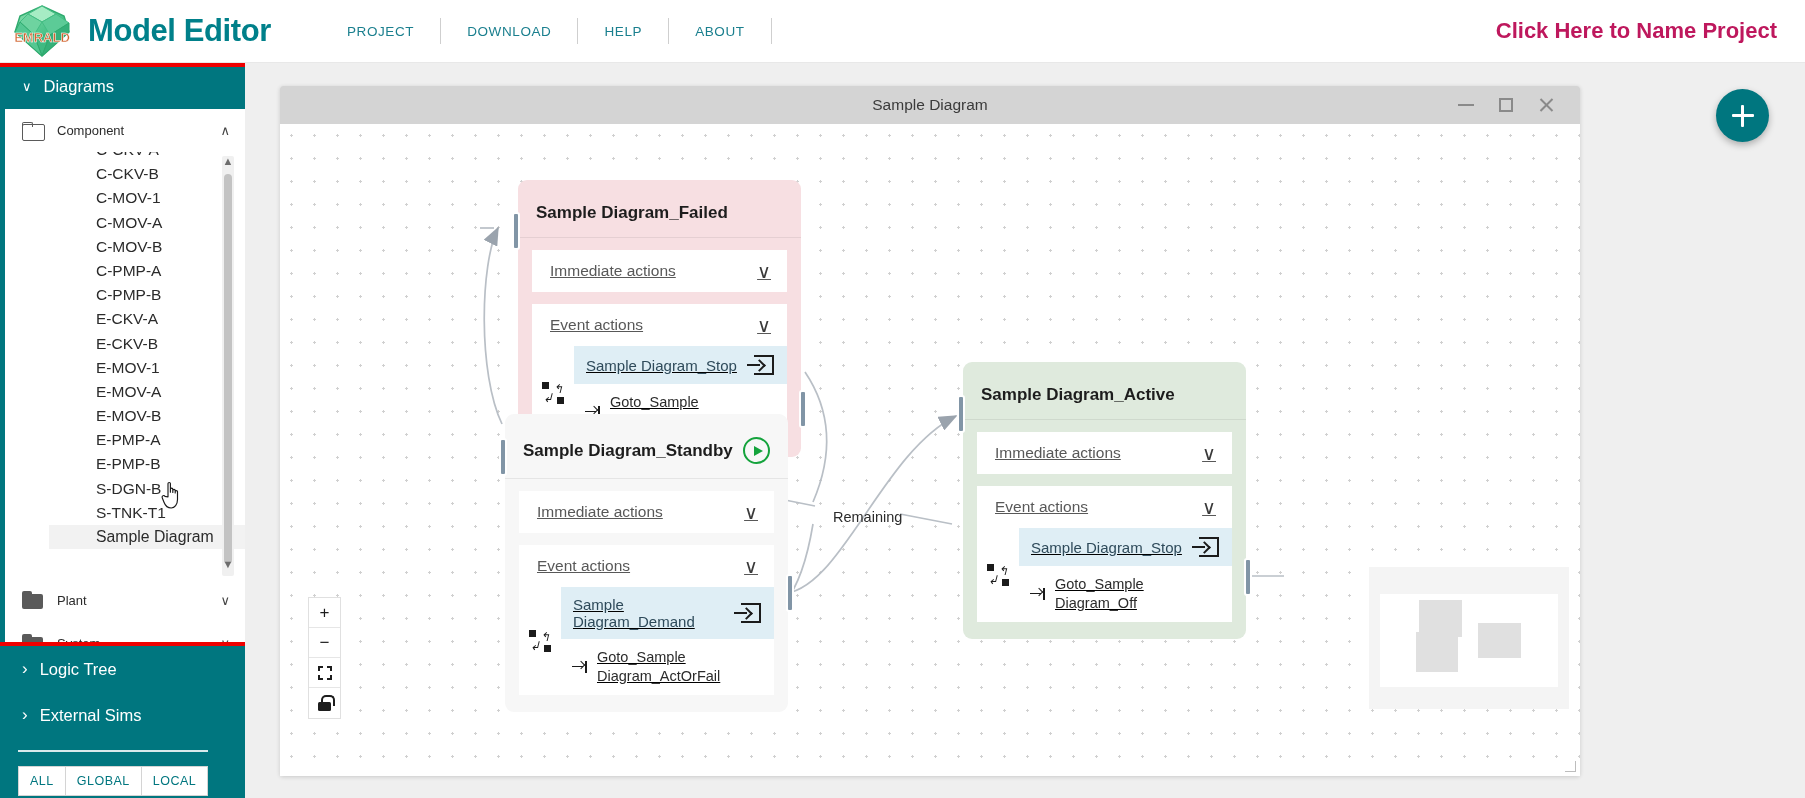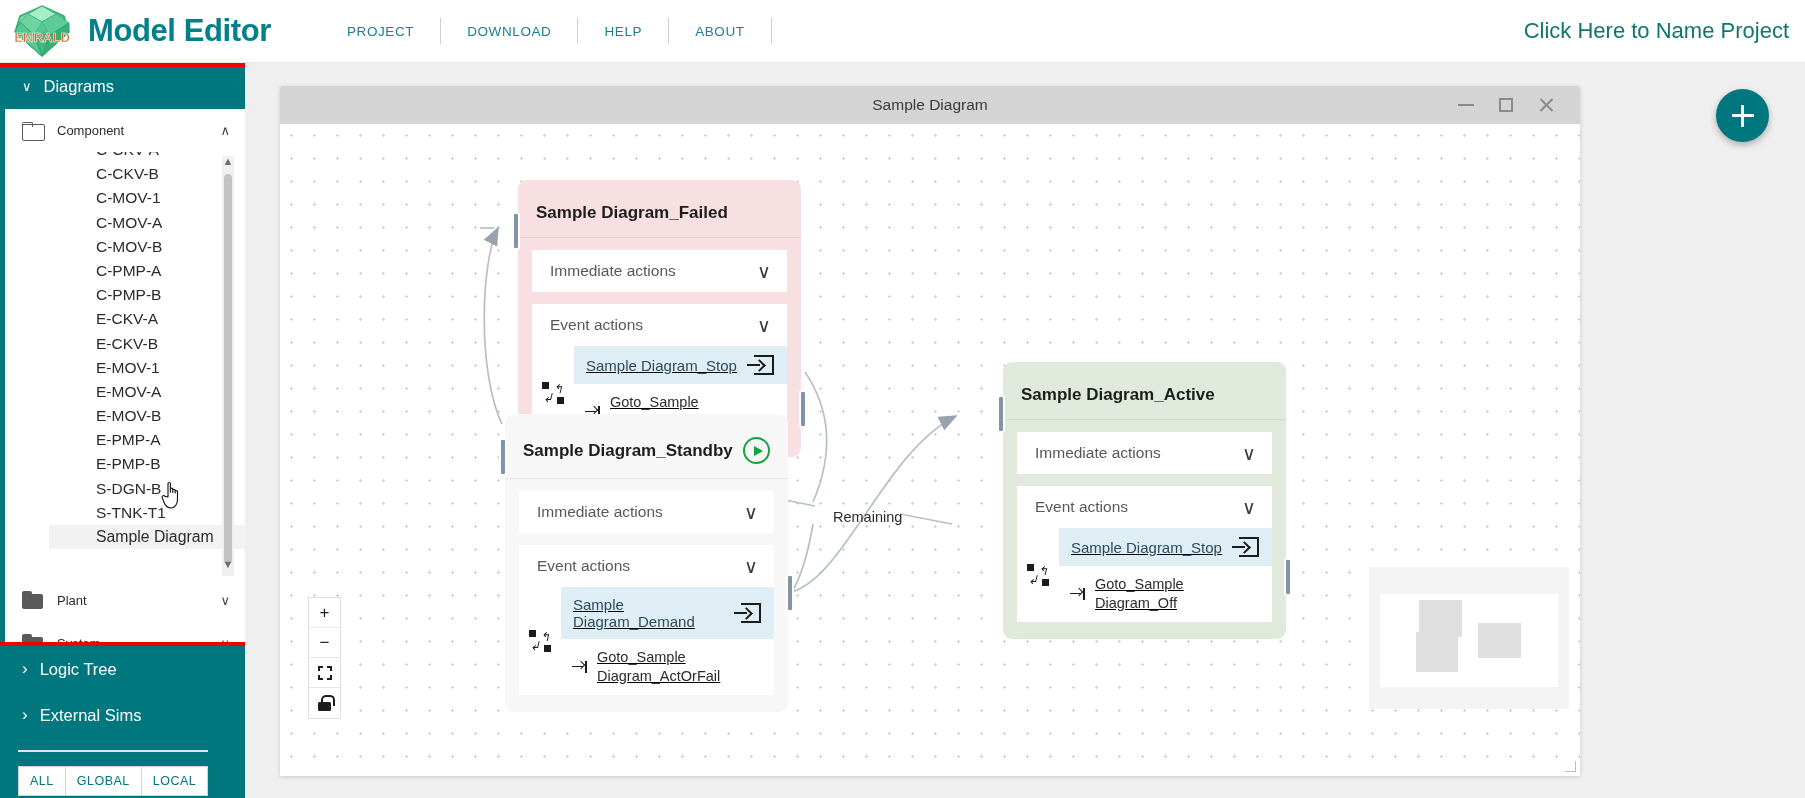--- a/index.html
+++ b/index.html
@@ -28,22 +28,22 @@
   }
   .nav {
     display: flex; align-items: center; margin-left: 50px; height: 30px;
   }
   .nav-item {
     font-size: 13.5px; color: #1a7f8e; letter-spacing: 0.6px;
     padding: 0 26px; cursor: pointer; white-space: nowrap;
   }
   .nav-sep { width: 1px; height: 26px; background: #cfcfcf; }
   .project-name {
-    position: absolute; right: 16px; top: 50%; transform: translateY(-50%);
-    font-size: 22px; font-weight: normal; color: #0f766e;
+    position: absolute; right: 28px; top: 50%; transform: translateY(-50%);
+    font-size: 22px; font-weight: bold; color: #be185d;
     cursor: pointer; white-space: nowrap;
   }
 
   
   .sidebar {
     position: absolute; left: 0; top: 63px; width: 245px; height: 735px;
     background: #00767f; overflow: hidden;
   }
   .redbox {
     position: absolute; left: 0; top: 0; width: 252px; height: 583px;
@@ -177,20 +177,21 @@
   }
   .state-title { font-size: 17px; font-weight: bold; color: #1d1d1d; }
   .state-body { padding: 0 14px; }
   .hr-sep { height: 1px; background: rgba(0,0,0,.07); margin: 0 0 12px 0; }
 
   .accordion {
     background: #ffffff; height: 42px; display: flex; align-items: center;
     justify-content: space-between; padding: 0 16px 0 18px;
     margin-bottom: 12px; font-size: 15.5px; color: #585858;
     cursor: pointer;
+    text-decoration: underline;
   }
   .accordion.attached { margin-bottom: 0; }
   .caret { font-size: 19px; color: #3a3a3a; line-height: 1; }
   .caret::before { content: "\2228"; }
 
   .evt-group { display: flex; background: #ffffff; }
   .evt-icon-col {
     width: 42px; display: flex; align-items: center; justify-content: center;
     background: #ffffff; flex: none;
   }
@@ -564,21 +565,21 @@
                     </span>
                   <span style="max-width:160px; display:inline-block;">Goto_Sample Diagram_ActOrFail</span>
                 </div>
               </div>
             </div>
           </div>
           <div class="port" style="left:-6px; top:24px;"></div>
           <div class="port" style="right:-6px; top:160px;"></div>
         </div>
 
-        <div class="state" id="st-active" style="left: 683px; top: 238px; width: 283px; background: rgb(223, 234, 221); margin-left: 40px;">
+        <div class="state" id="st-active" style="left: 683px; top: 238px; width: 283px; background: rgb(223, 234, 221);">
           <div class="state-head">
             <div class="state-title">Sample Diagram_Active</div>
           </div>
           <div class="hr-sep"></div>
           <div class="state-body">
             <div class="accordion">
               <span>Immediate actions</span>
               <span class="caret"></span>
             </div>
             <div class="accordion attached">

